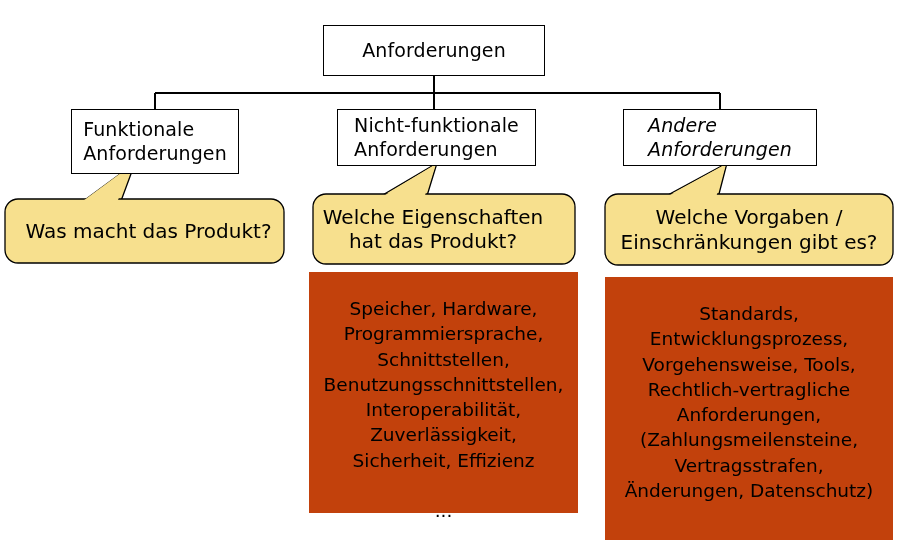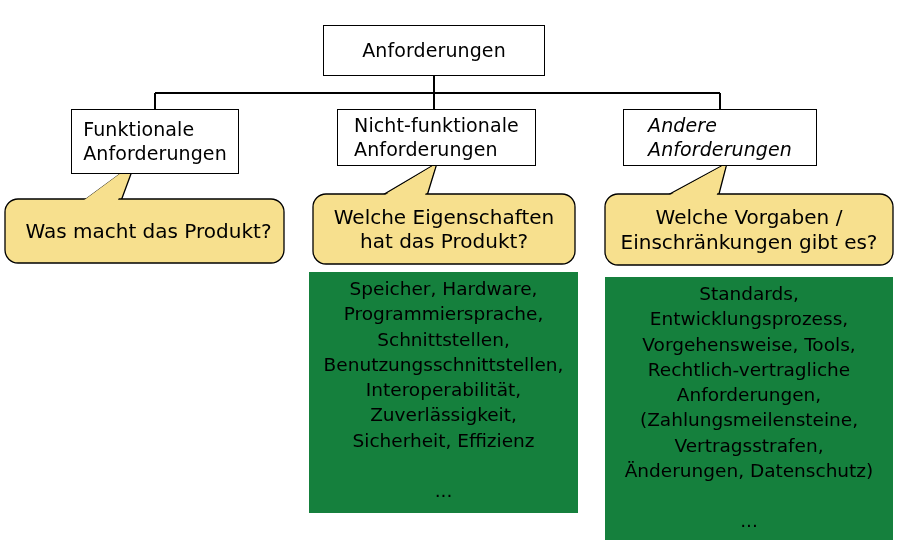--- a/index.html
+++ b/index.html
@@ -60,33 +60,33 @@
     align-items: center;
     justify-content: center;
     text-align: center;
     white-space: pre-line;
     line-height: 1.22;
     font-size: 20px;
     z-index: 7;
     pointer-events: none;
   }
   #callout-functional { left: 5px;   top: 199px; width: 279px; height: 64px; padding-left: 8px; }
-  #callout-nonfunc    { left: 313px; top: 194px; width: 262px; height: 70px; }
+  #callout-nonfunc    { left: 302px; top: 194px; width: 262px; height: 70px; }
   #callout-other      { left: 605px; top: 194px; width: 288px; height: 71px; }
 
   
   .detail-panel {
     position: absolute;
     box-sizing: border-box;
-    background: #15803d;
+    background: #c2410c;
     display: flex;
     align-items: flex-start;
     justify-content: center;
     text-align: center;
-    padding-top: 4px;
+    padding-top: 24px;
     line-height: 1.365;
     font-size: 18.5px;
     white-space: pre-line;
     z-index: 4;
   }
   #detail-nonfunc { left: 309px; top: 272px; width: 269px; height: 241px; }
   #detail-other   { left: 605px; top: 277px; width: 288px; height: 263px; }
 </style>
 </head>
 <body>

